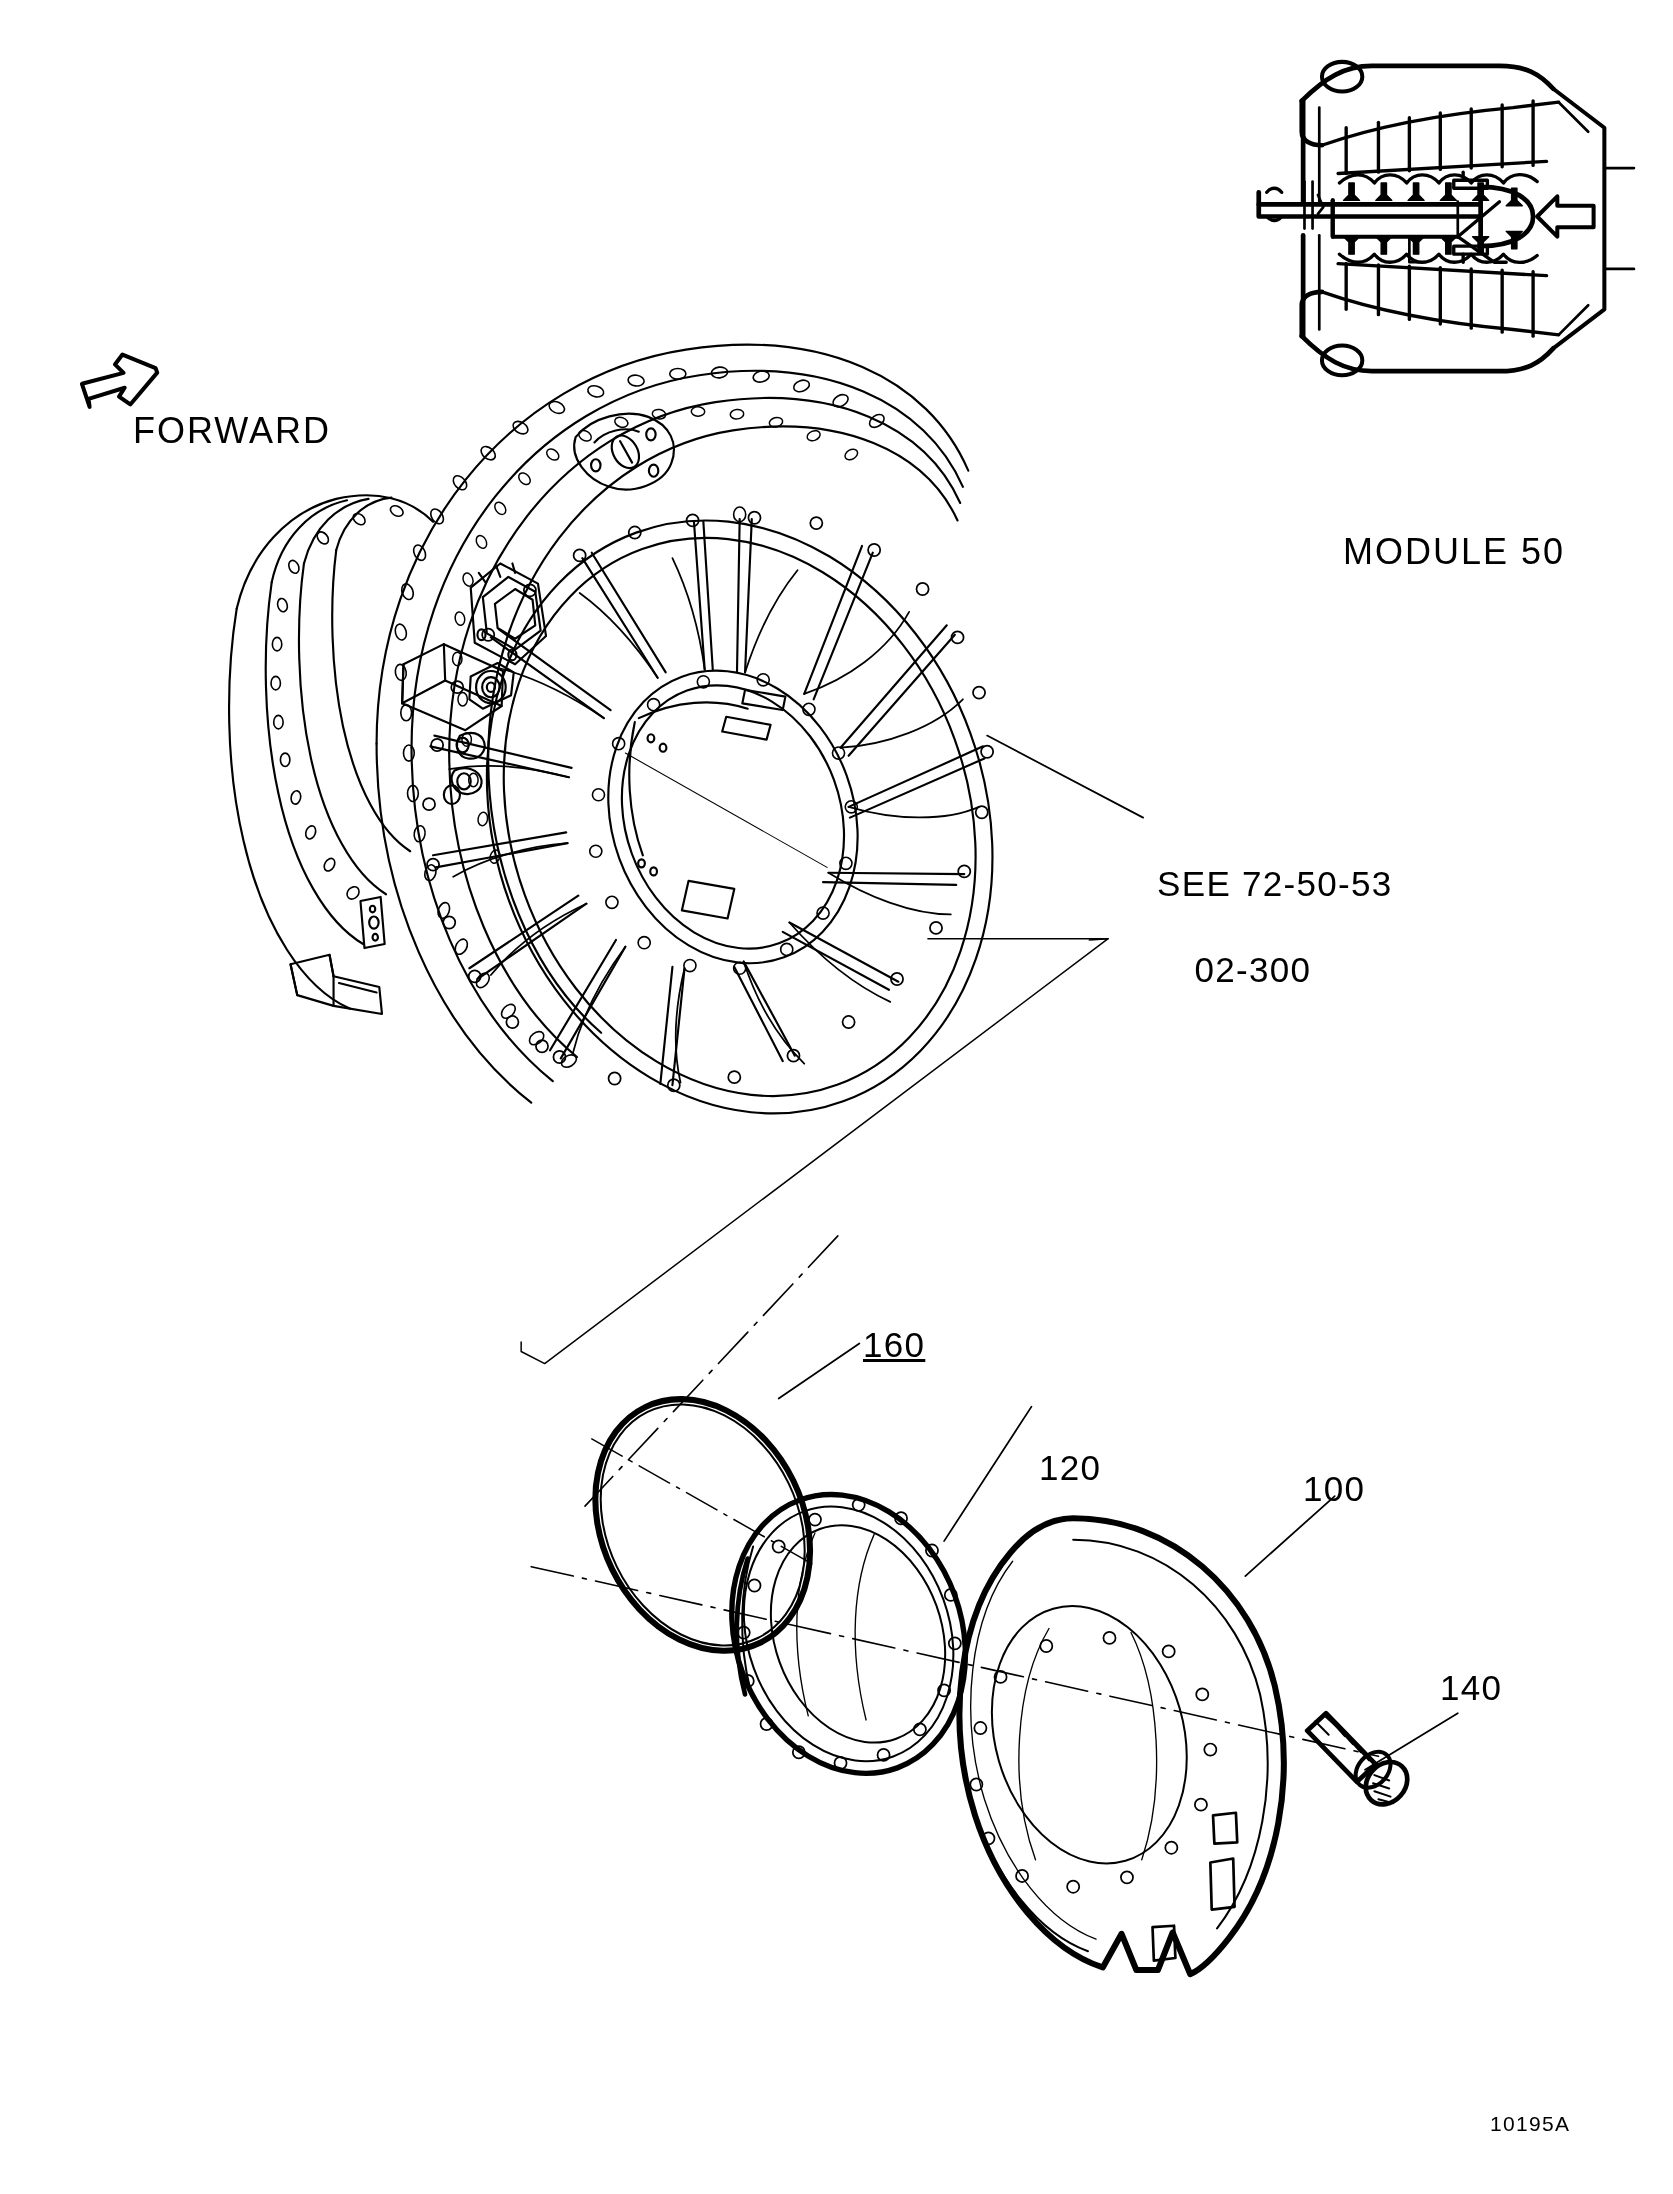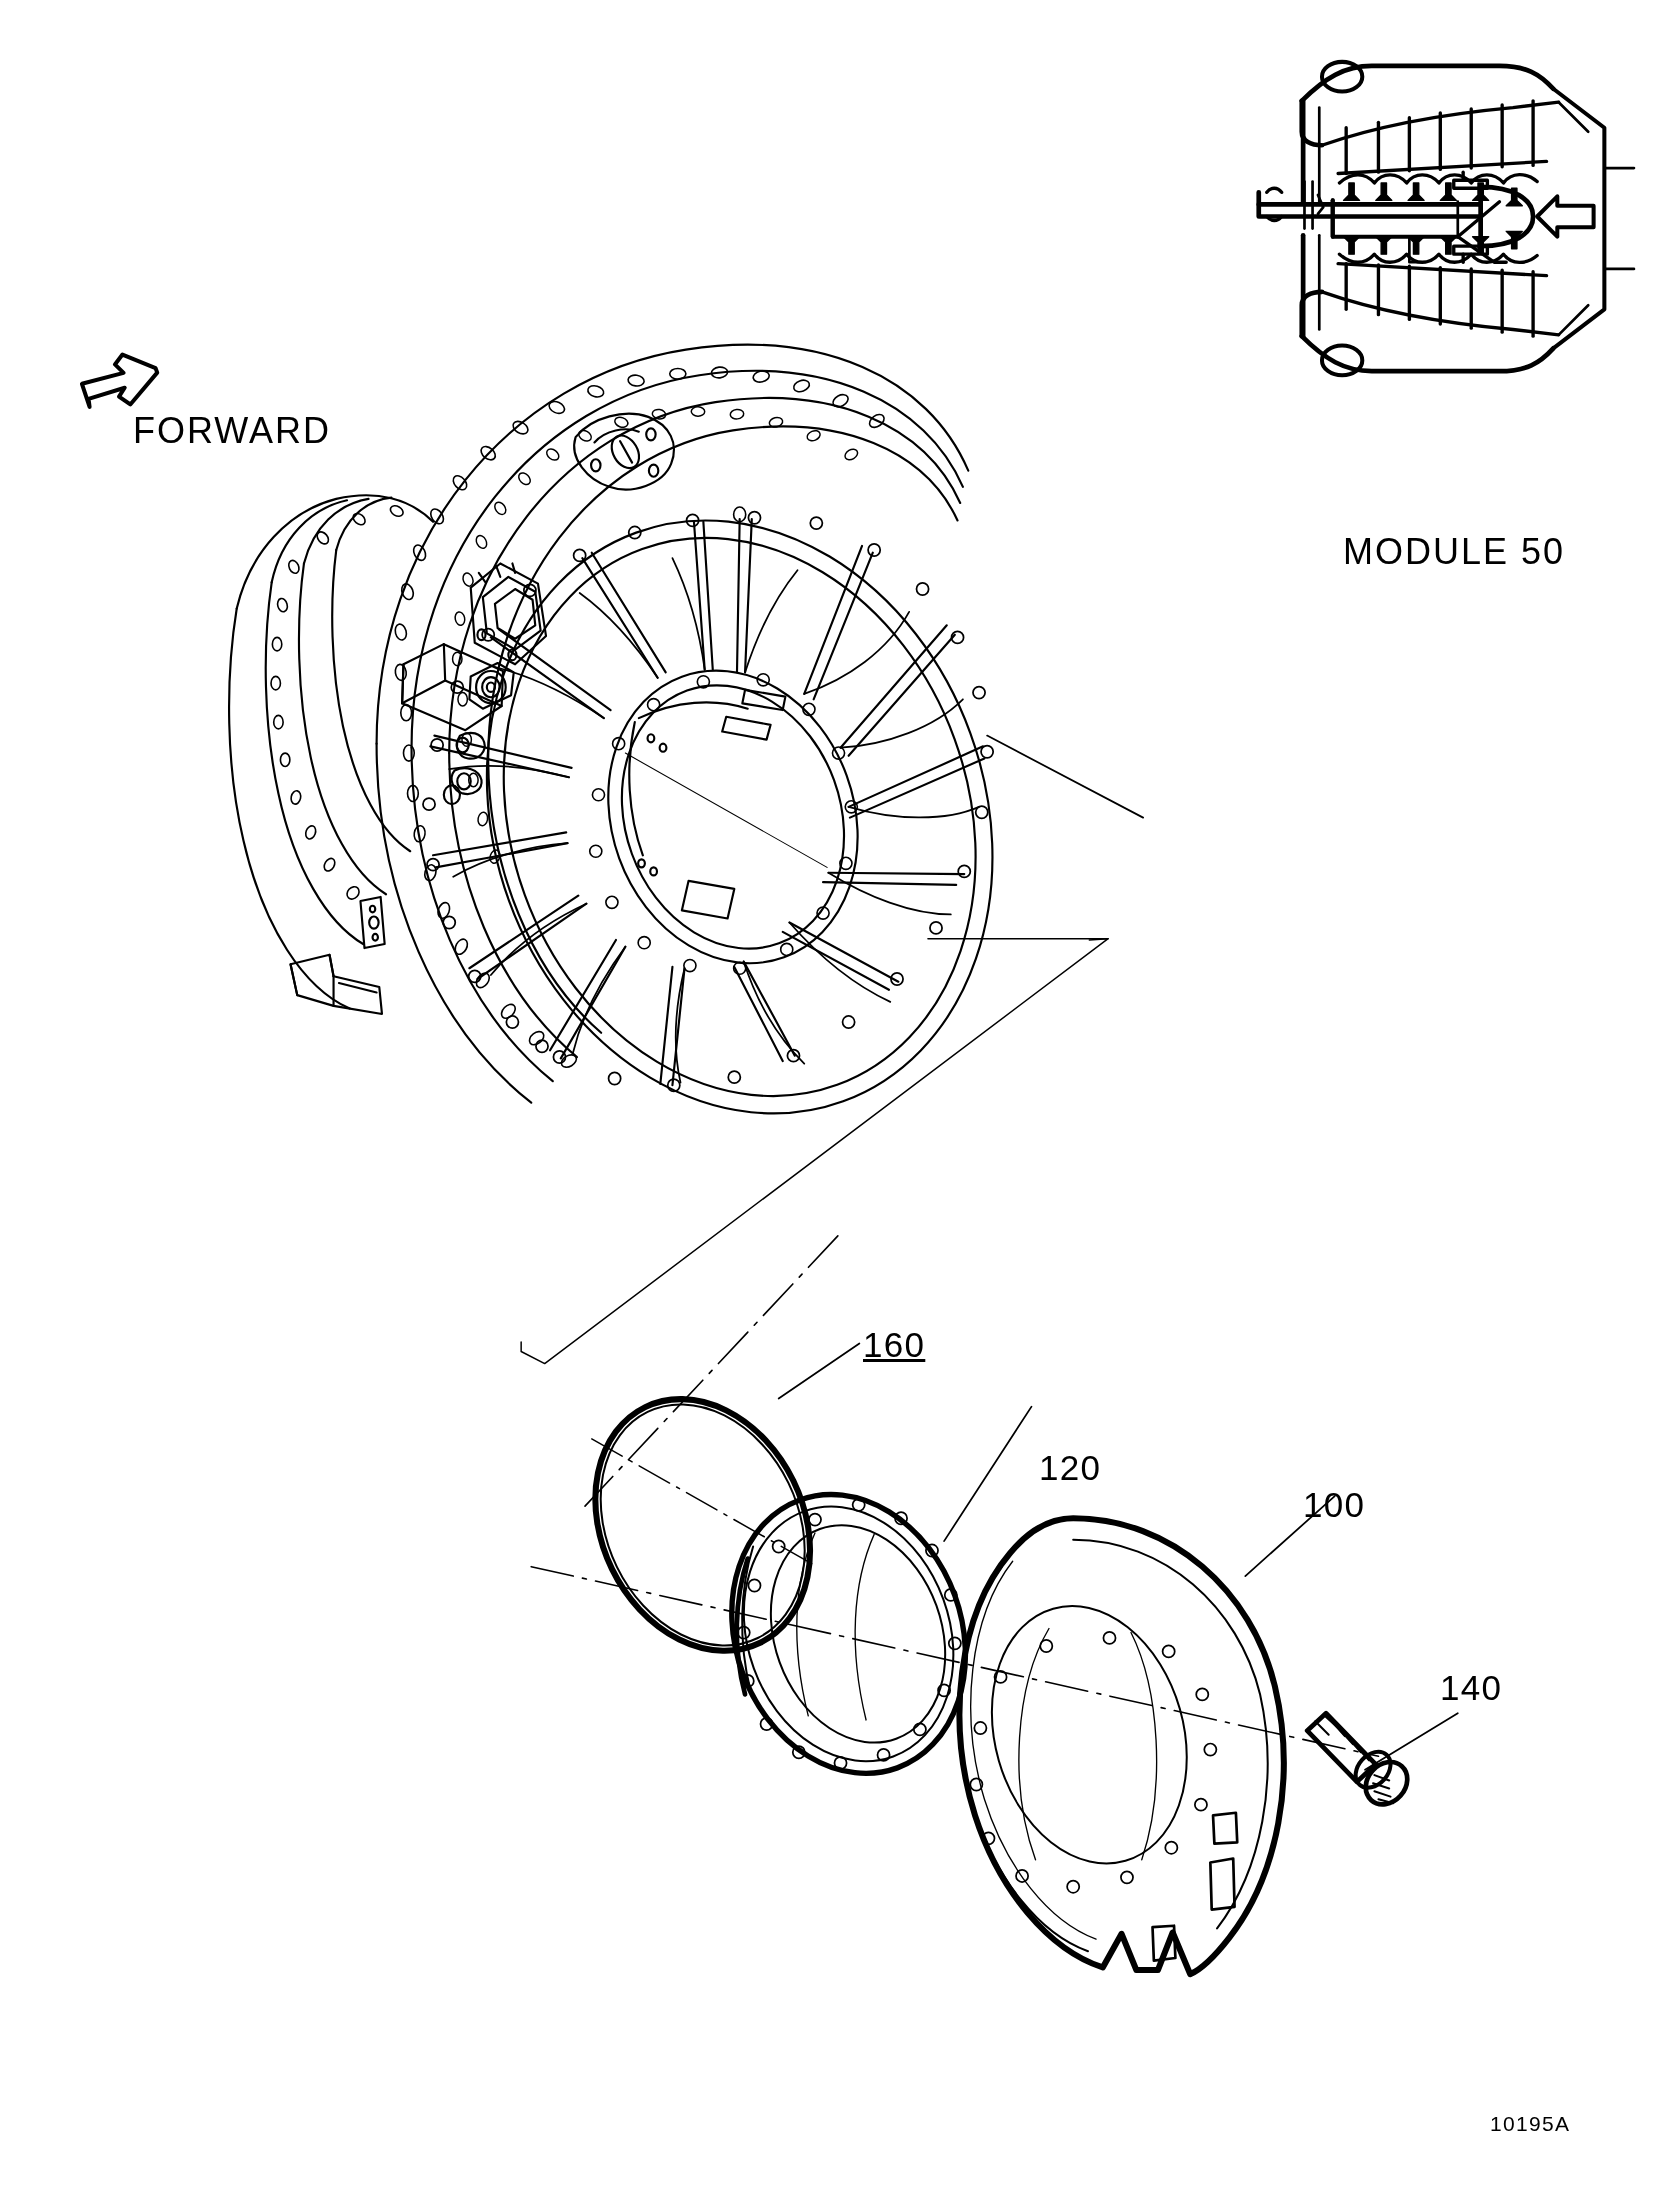--- a/index.html
+++ b/index.html
@@ -56,21 +56,21 @@
     line-height: 43px;
     letter-spacing: 1.3px;
   }
   .lbl-see .line2 { display: block; text-align: center; }
   .lbl-callout {
     font-size: 35px;
     letter-spacing: 1.3px;
   }
   .lbl-160 { left: 863px; top: 1325px; text-decoration: underline; }
   .lbl-120 { left: 1039px; top: 1448px; }
-  .lbl-100 { left: 1303px; top: 1469px; margin-top: 16px; }
+  .lbl-100 { left: 1303px; top: 1469px; }
   .lbl-140 { left: 1440px; top: 1668px; }
   .lbl-figno {
     left: 1490px;
     top: 2112px;
     font-size: 21px;
     letter-spacing: 1.3px;
   }
 </style>
 </head>
 <body>
@@ -593,20 +593,24 @@
         <path d="M2386 400 L 2430 400" stroke-width="4"></path>
       </g>
 
     </g>
   </svg>
 
   <div class="lbl lbl-forward">FORWARD</div>
 
   <div class="lbl lbl-module">MODULE 50</div>
 
+  <div class="lbl lbl-see">
+    <span>SEE 72-50-53</span>
+    <span class="line2">02-300</span>
+  </div>
 
   <div class="lbl lbl-callout lbl-160">160</div>
 
   <div class="lbl lbl-callout lbl-120">120</div>
 
   <div class="lbl lbl-callout lbl-100">100</div>
 
   <div class="lbl lbl-callout lbl-140">140</div>
 
   <div class="lbl lbl-figno">10195A</div>

